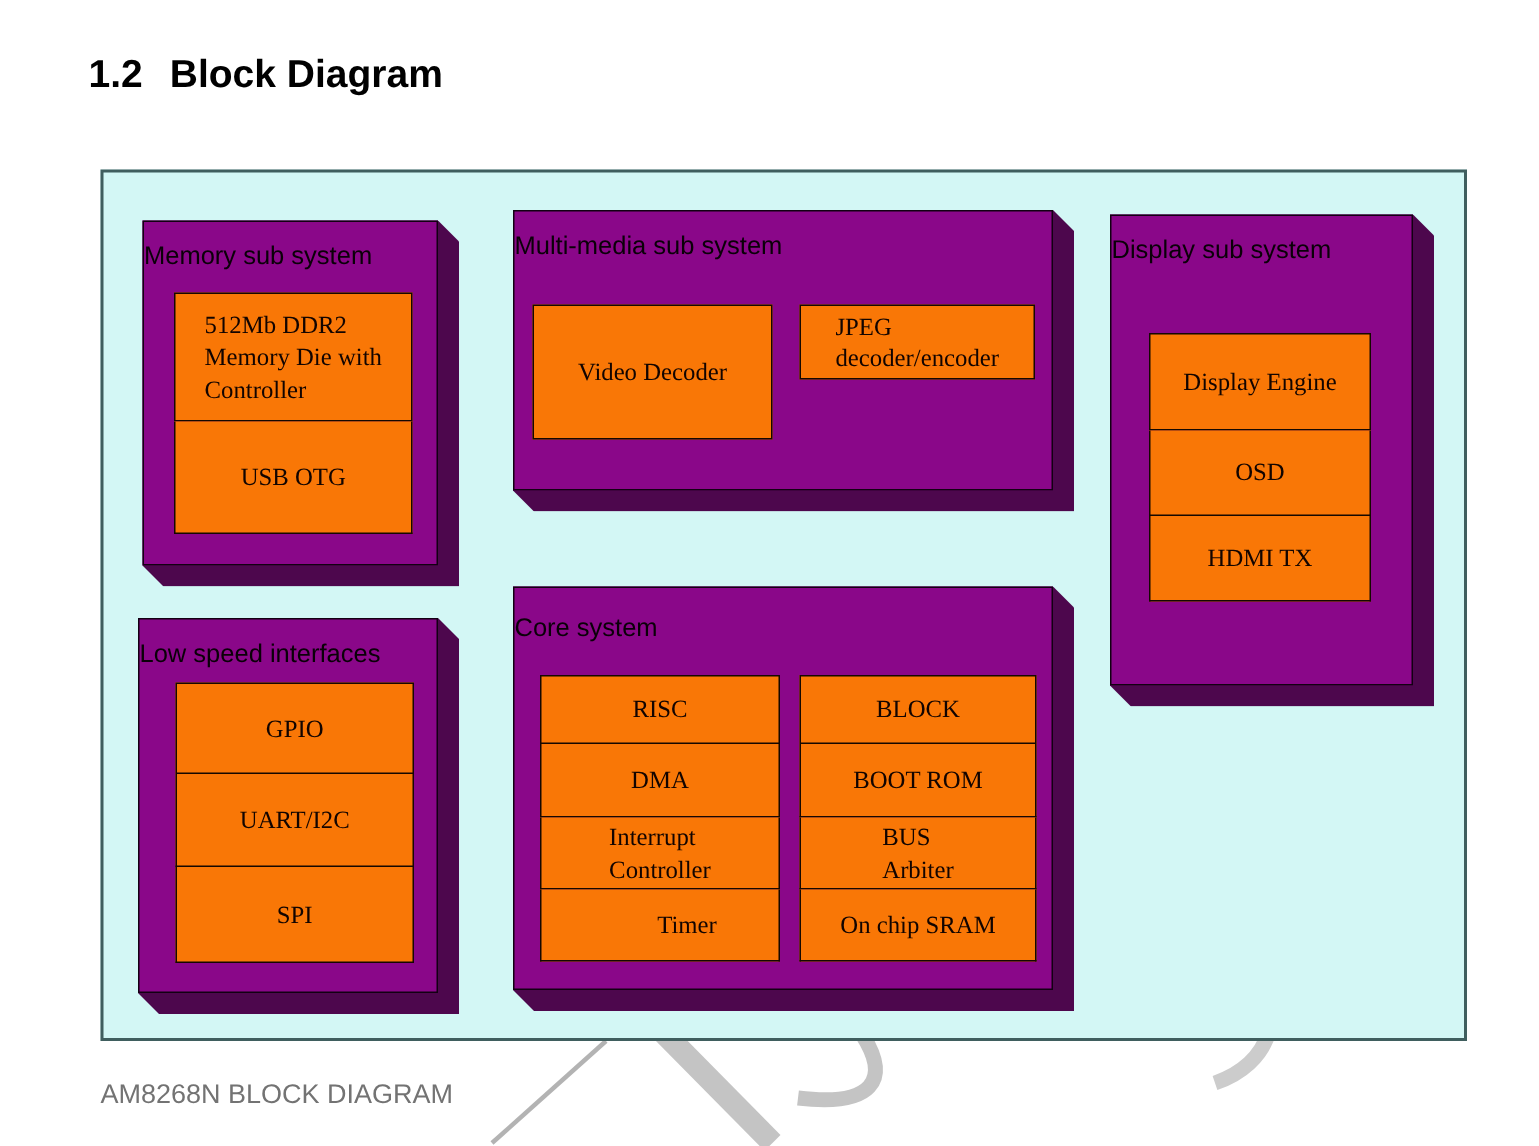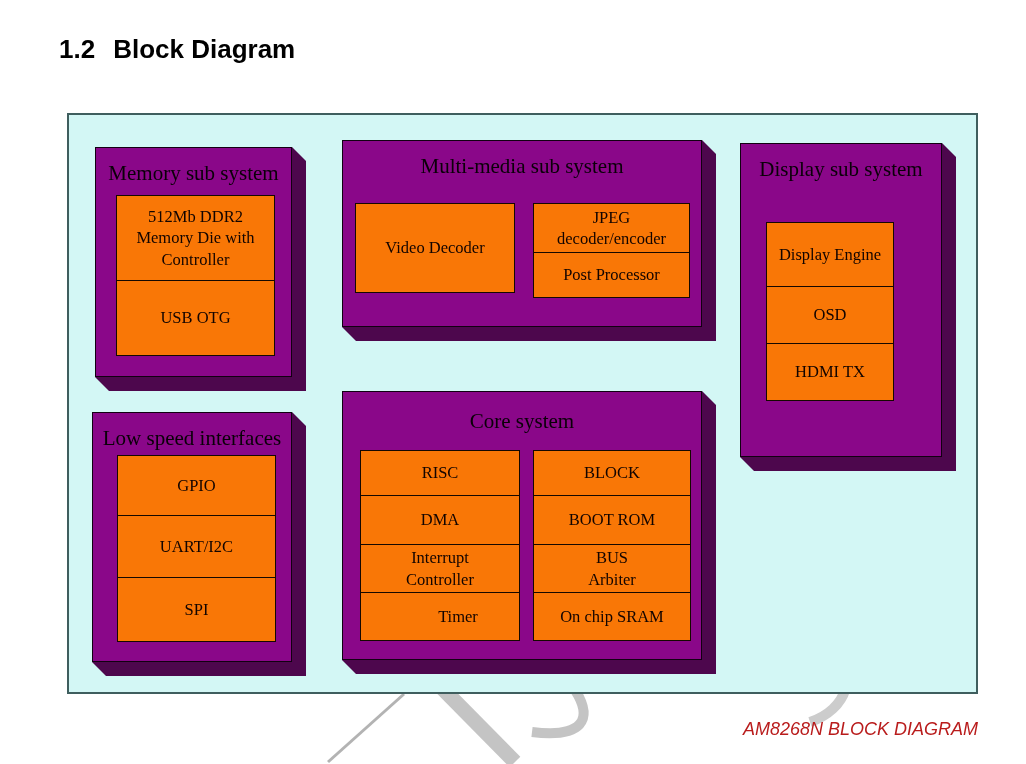--- a/index.html
+++ b/index.html
@@ -45,47 +45,46 @@
     width: calc(100% + 14px); height: calc(100% + 14px);
     background: var(--block_shadow, #4d074d);
     clip-path: polygon(0 0, calc(100% - 14px) 0, 100% 14px, 100% 100%, 14px 100%, 0 calc(100% - 14px));
   }
   .blk-body {
     position: absolute; inset: 0;
     background: var(--block_fill, #8a0789);
     border: 1px solid #120012;
   }
   .blk-title {
-    text-align: center; padding-top: 13px;
-    font-family: Liberation Serif, serif;
-    font-size: 21px; color: #0a0008;
+    padding-top: 13px;
+    font-family: Liberation Sans, sans-serif;
+    font-size: 17px; color: #0a0008;
     white-space: nowrap;
   }
   .blk-title.core-pad { padding-top: 17px; }
 
   
   .cells { position: absolute; }
   .cell {
     background: var(--cell_fill, #f97706);
     border: 1px solid #150800;
     display: flex; align-items: center; justify-content: center;
-    text-align: center;
     font-family: "Liberation Serif", serif;
     font-size: 16.5px; color: #120400;
     line-height: 1.3;
     white-space: pre-line;
   }
   .cells .cell:not(:first-child) { border-top: 0; }
 
   
   .caption-row {
     position: absolute; left: 67px; top: 719px; width: 911px;
-    text-align: right; z-index: 2;
+    text-align: left; z-index: 2;
     font-family: "Liberation Sans", sans-serif;
-    font-size: 18px; color: #b91c1c; font-style: italic;
+    font-size: 18px; color: #737373;
   }
 </style>
 </head>
 <body>
 
 <div class="heading">
   <span>1.2</span>
   <span>Block Diagram</span>
 </div>
 
@@ -114,30 +113,29 @@
   <div class="blk" style="left:273px;top:25px;width:360px;height:187px;">
     <div class="blk-shadow"></div>
     <div class="blk-body">
       <div class="blk-title">Multi-media sub system</div>
       <div class="cells" style="left:12px;top:62px;width:160px;">
         <div class="cell" style="height:90px;">Video Decoder</div>
       </div>
       <div class="cells" style="left:190px;top:62px;width:157px;">
         <div class="cell" style="height:50px;">JPEG
 decoder/encoder</div>
-        <div class="cell" style="height:45px;">Post Processor</div>
       </div>
     </div>
   </div>
 
   <div class="blk" style="left:671px;top:28px;width:202px;height:314px;">
     <div class="blk-shadow"></div>
     <div class="blk-body">
       <div class="blk-title">Display sub system</div>
-      <div class="cells" style="left:25px;top:78px;width:128px;">
+      <div class="cells" style="left:25px;top:78px;width:148px;">
         <div class="cell" style="height:65px;">Display Engine</div>
         <div class="cell" style="height:57px;">OSD</div>
         <div class="cell" style="height:57px;">HDMI TX</div>
       </div>
     </div>
   </div>
 
   <div class="blk" style="left:23px;top:297px;width:200px;height:250px;">
     <div class="blk-shadow"></div>
     <div class="blk-body">

